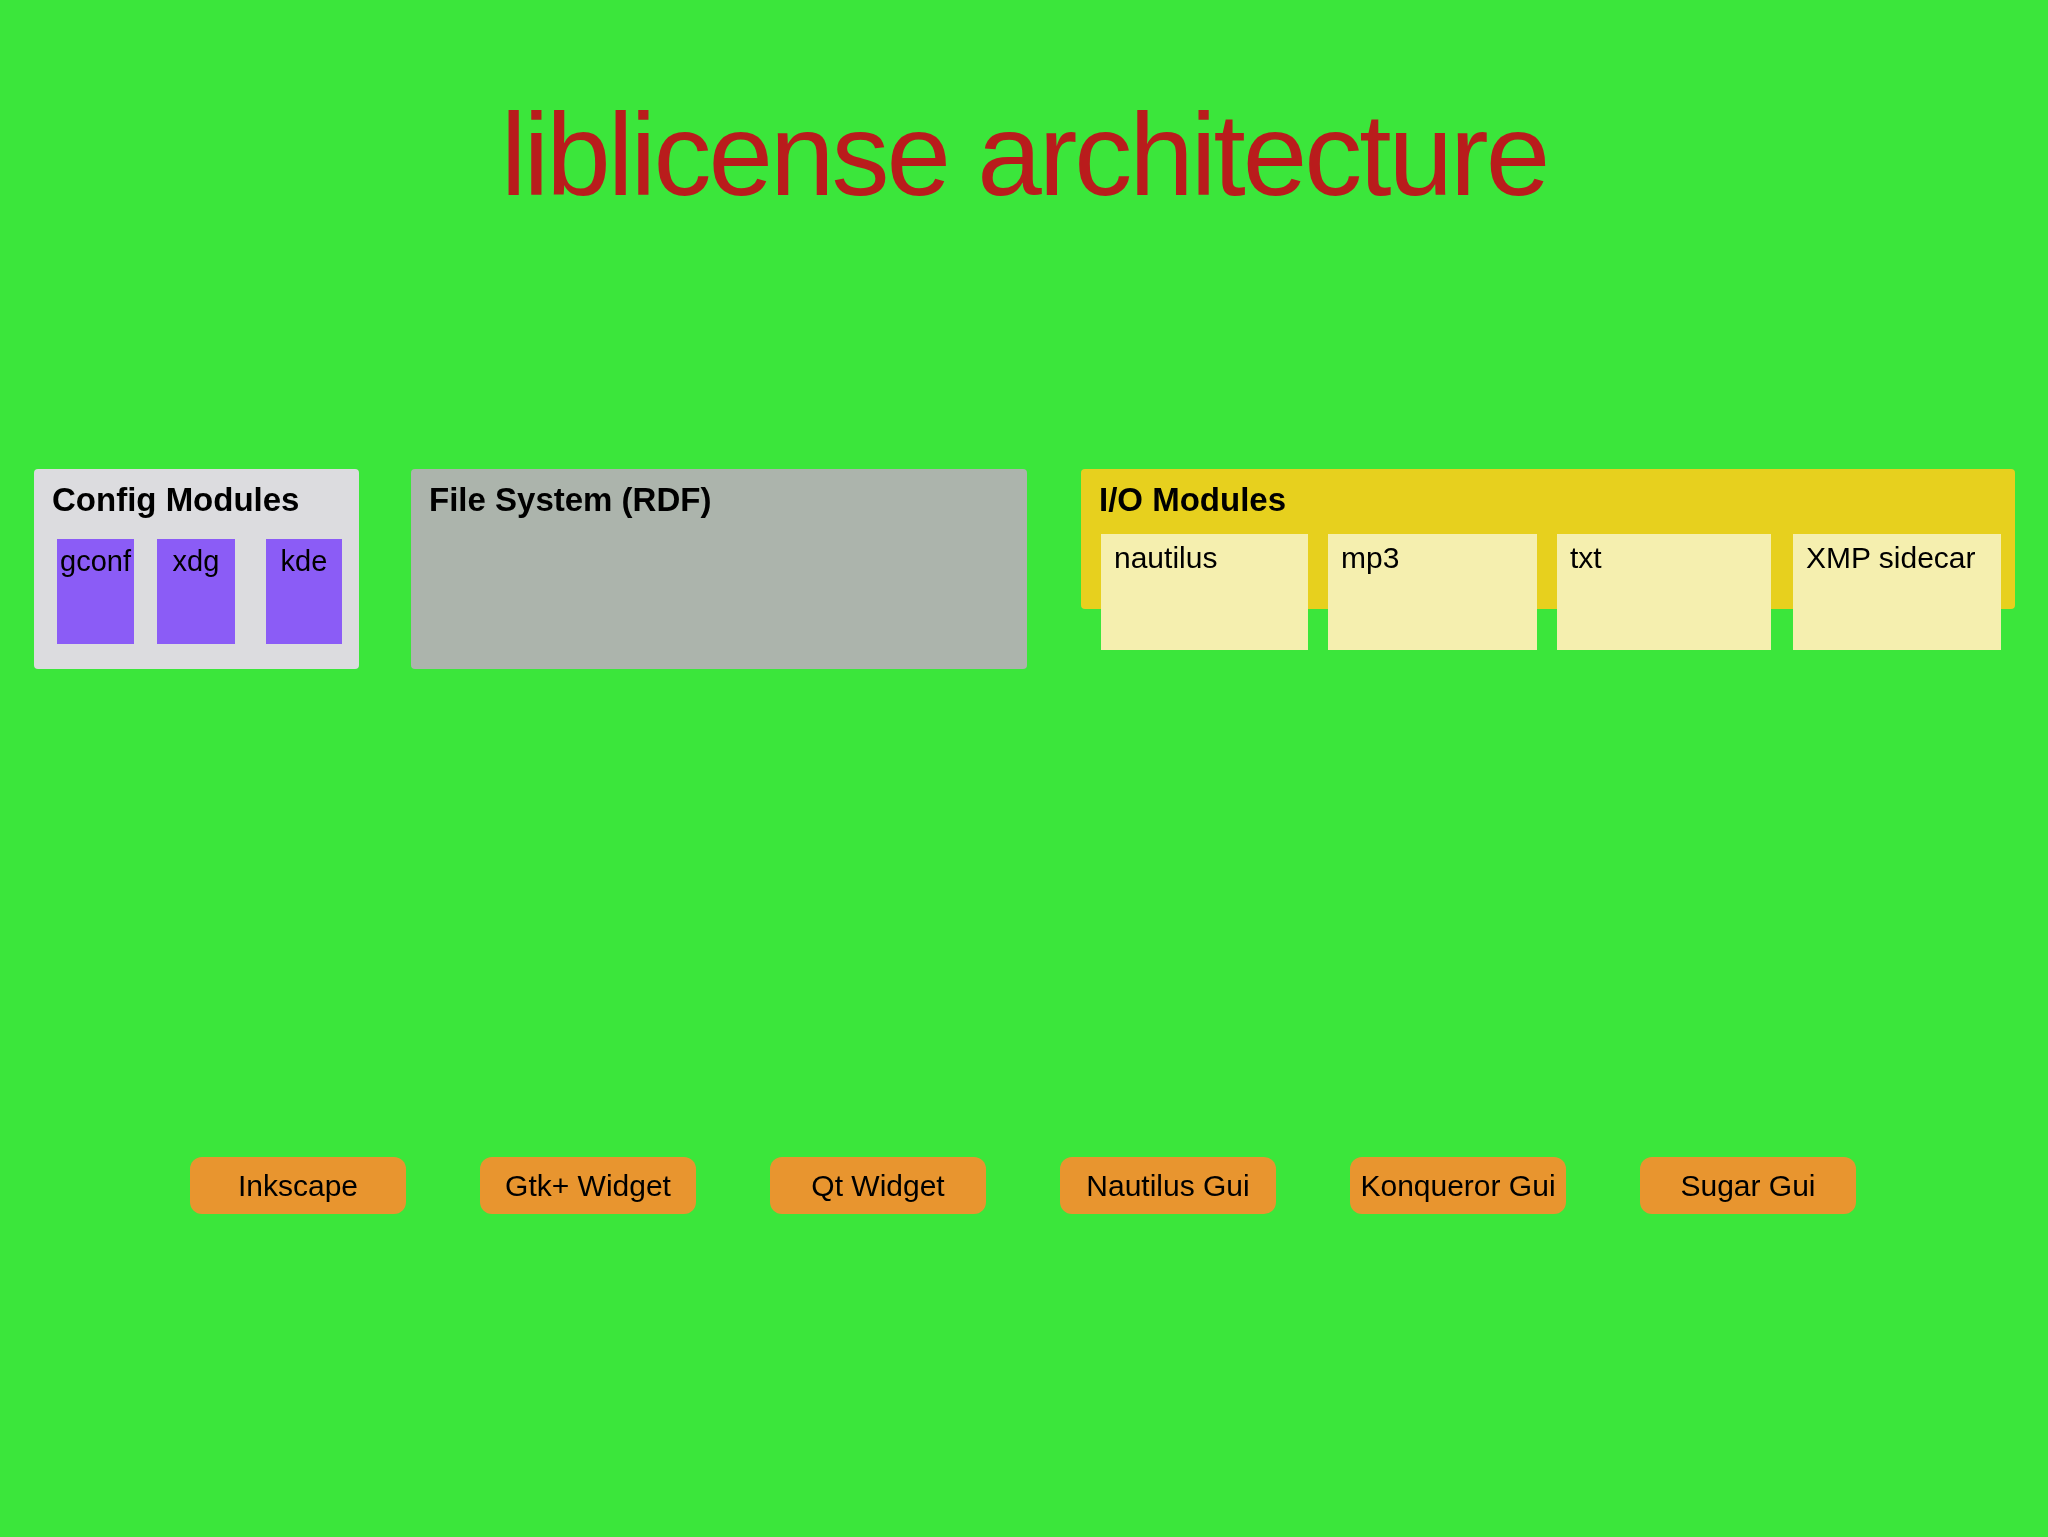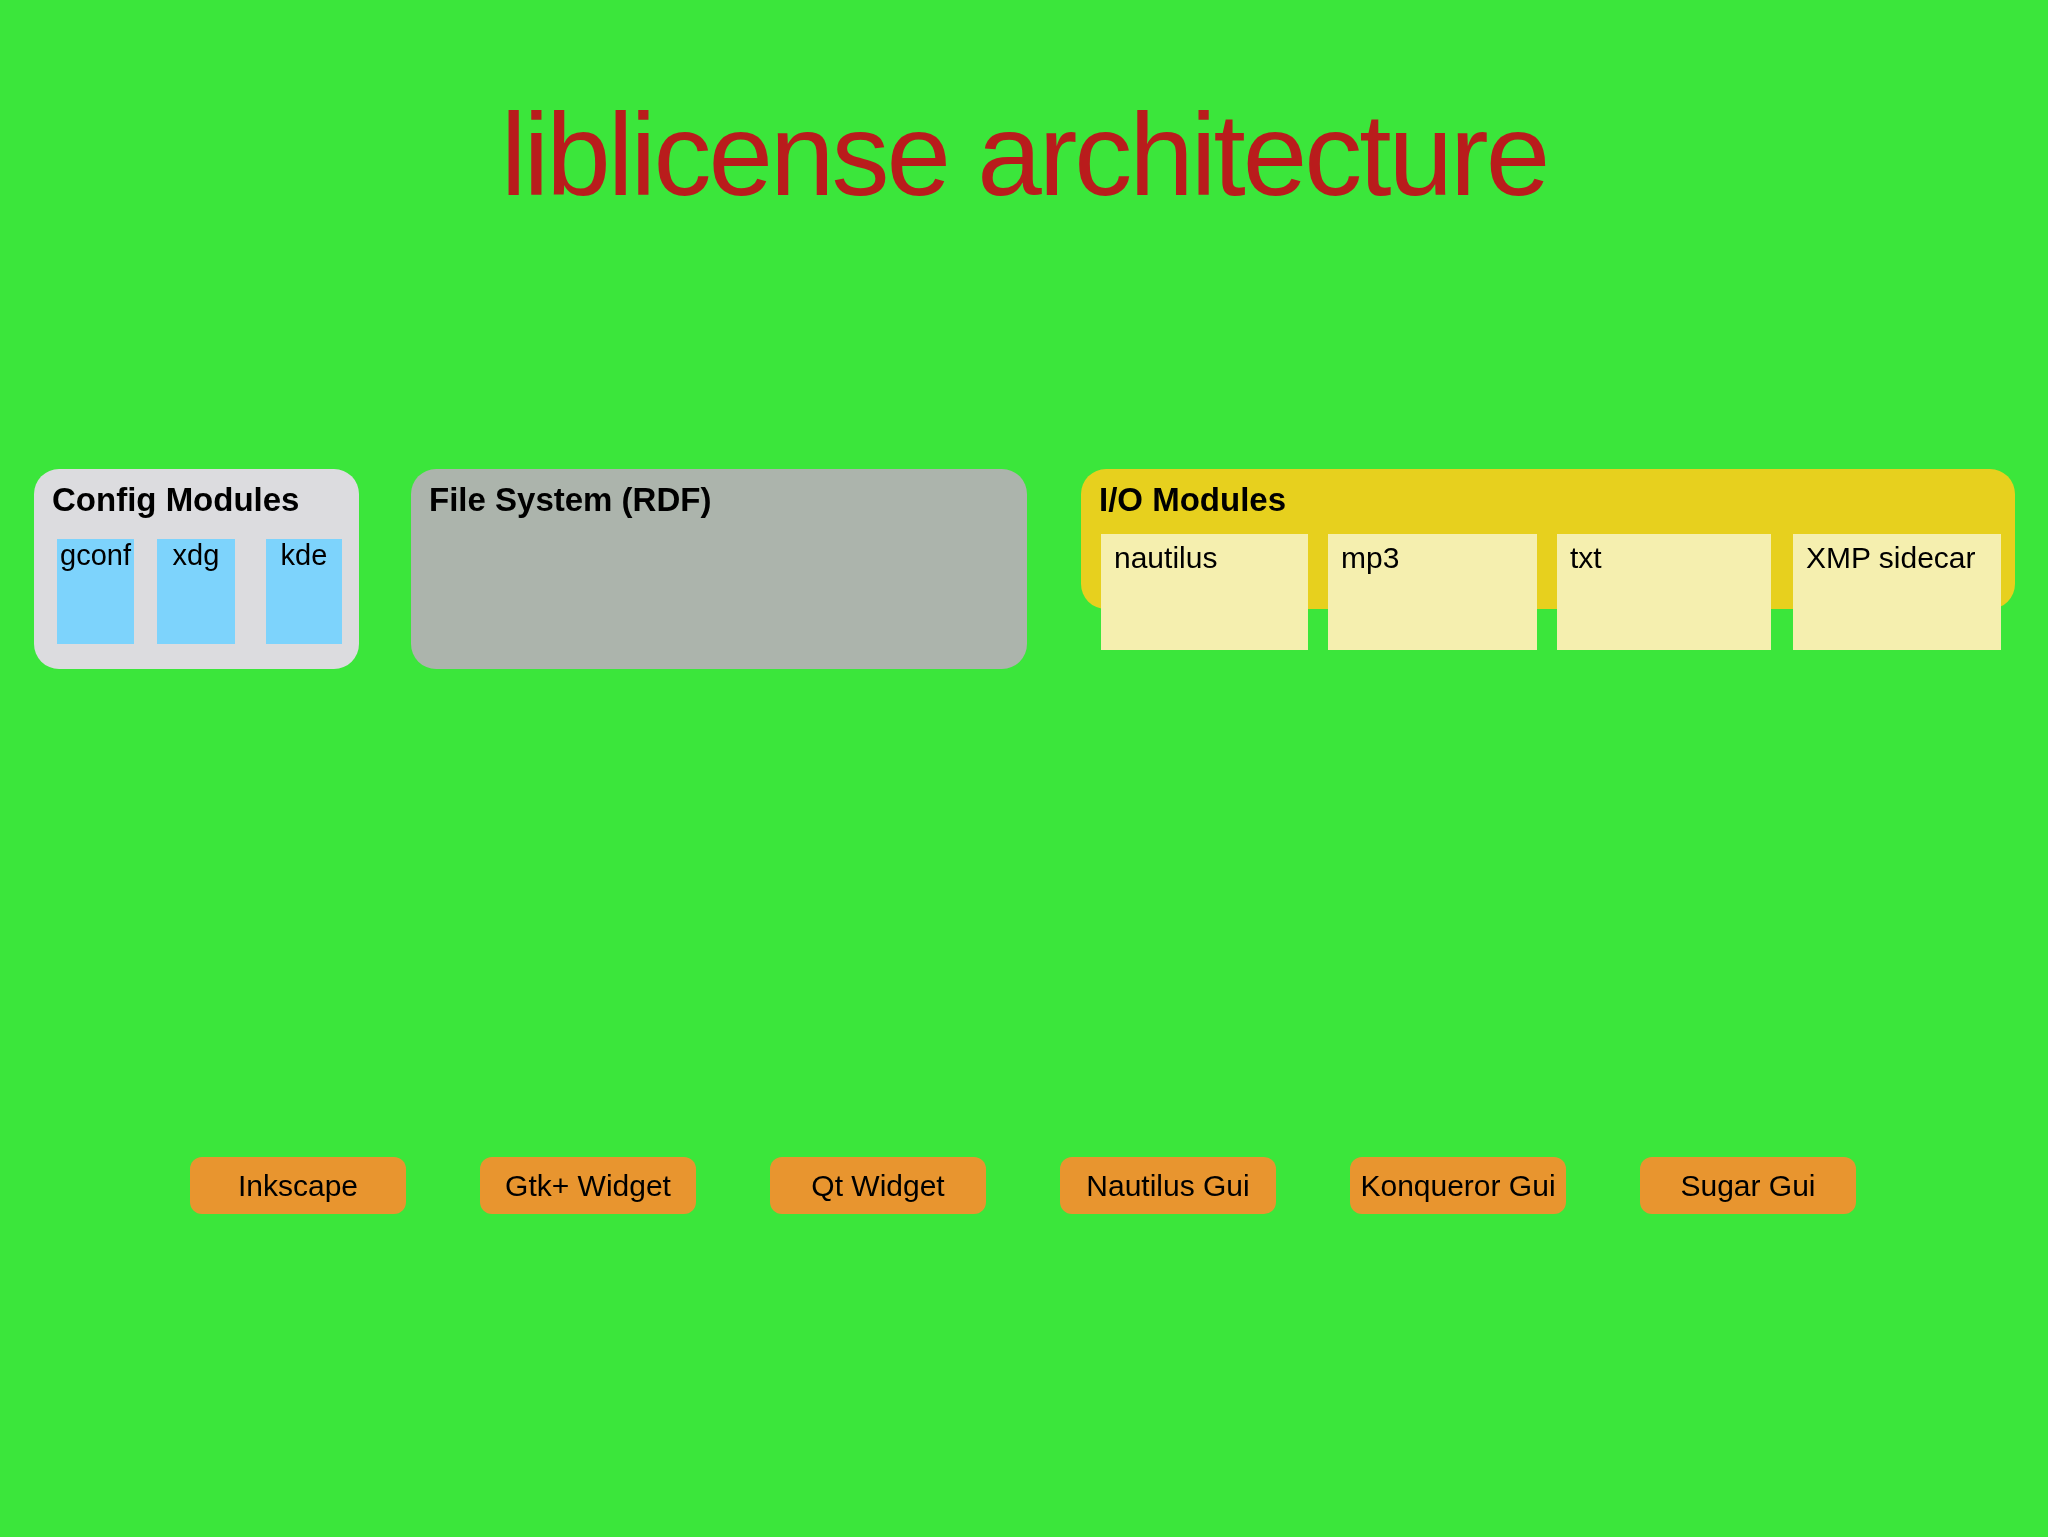--- a/index.html
+++ b/index.html
@@ -11,33 +11,33 @@
   }
   .stage { position: relative; width: 2048px; height: 1537px; }
 
   .diagram-title {
     position: absolute; left: 0; right: 0; top: 88px;
     margin: 0; text-align: center;
     font-size: 116px; font-weight: 400; letter-spacing: -3px;
     color: #b91c1c;
   }
 
-  .box { position: absolute; border-radius: 25px; }
+  .box { position: absolute; border-radius: 4px; }
   .box-title {
     position: absolute; left: 18px; top: 12px;
     font-size: 33px; font-weight: 700; color: #000;
     white-space: nowrap;
   }
   .sub { position: absolute; color: #000; box-sizing: border-box; }
 
   
   .config-box { left: 34px; top: 469px; width: 325px; height: 200px; background: #dcdcdf; }
   .config-box .sub {
-    top: 70px; height: 105px; background: #7dd3fc;
-    font-size: 29px; text-align: center; 
+    top: 70px; height: 105px; background: #8b5cf6;
+    font-size: 29px; text-align: center; padding-top: 6px;
   }
   .sub-gconf { left: 23px;  width: 77px; }
   .sub-xdg   { left: 123px; width: 78px; }
   .sub-kde   { left: 232px; width: 76px; }
 
   
   .fs-box { left: 411px; top: 469px; width: 616px; height: 200px; background: #acb4ac; }
 
   
   .io-box { left: 1081px; top: 469px; width: 934px; height: 140px; background: #e7d01e; }

